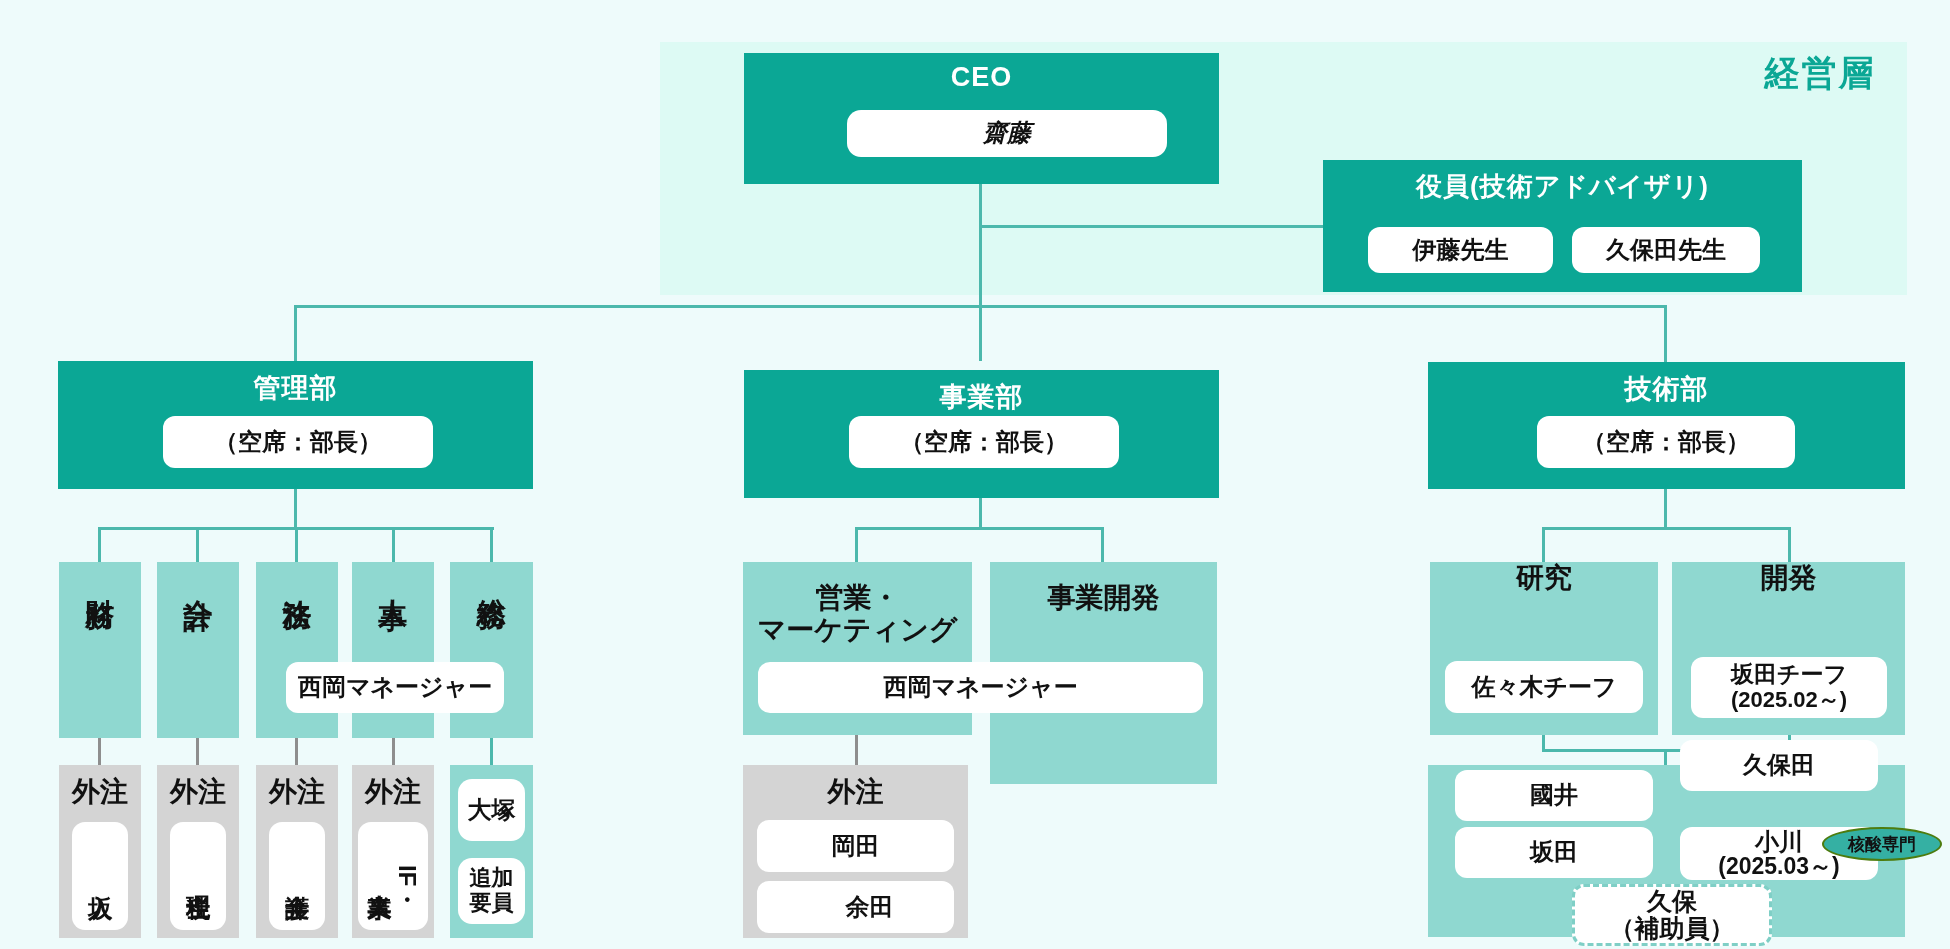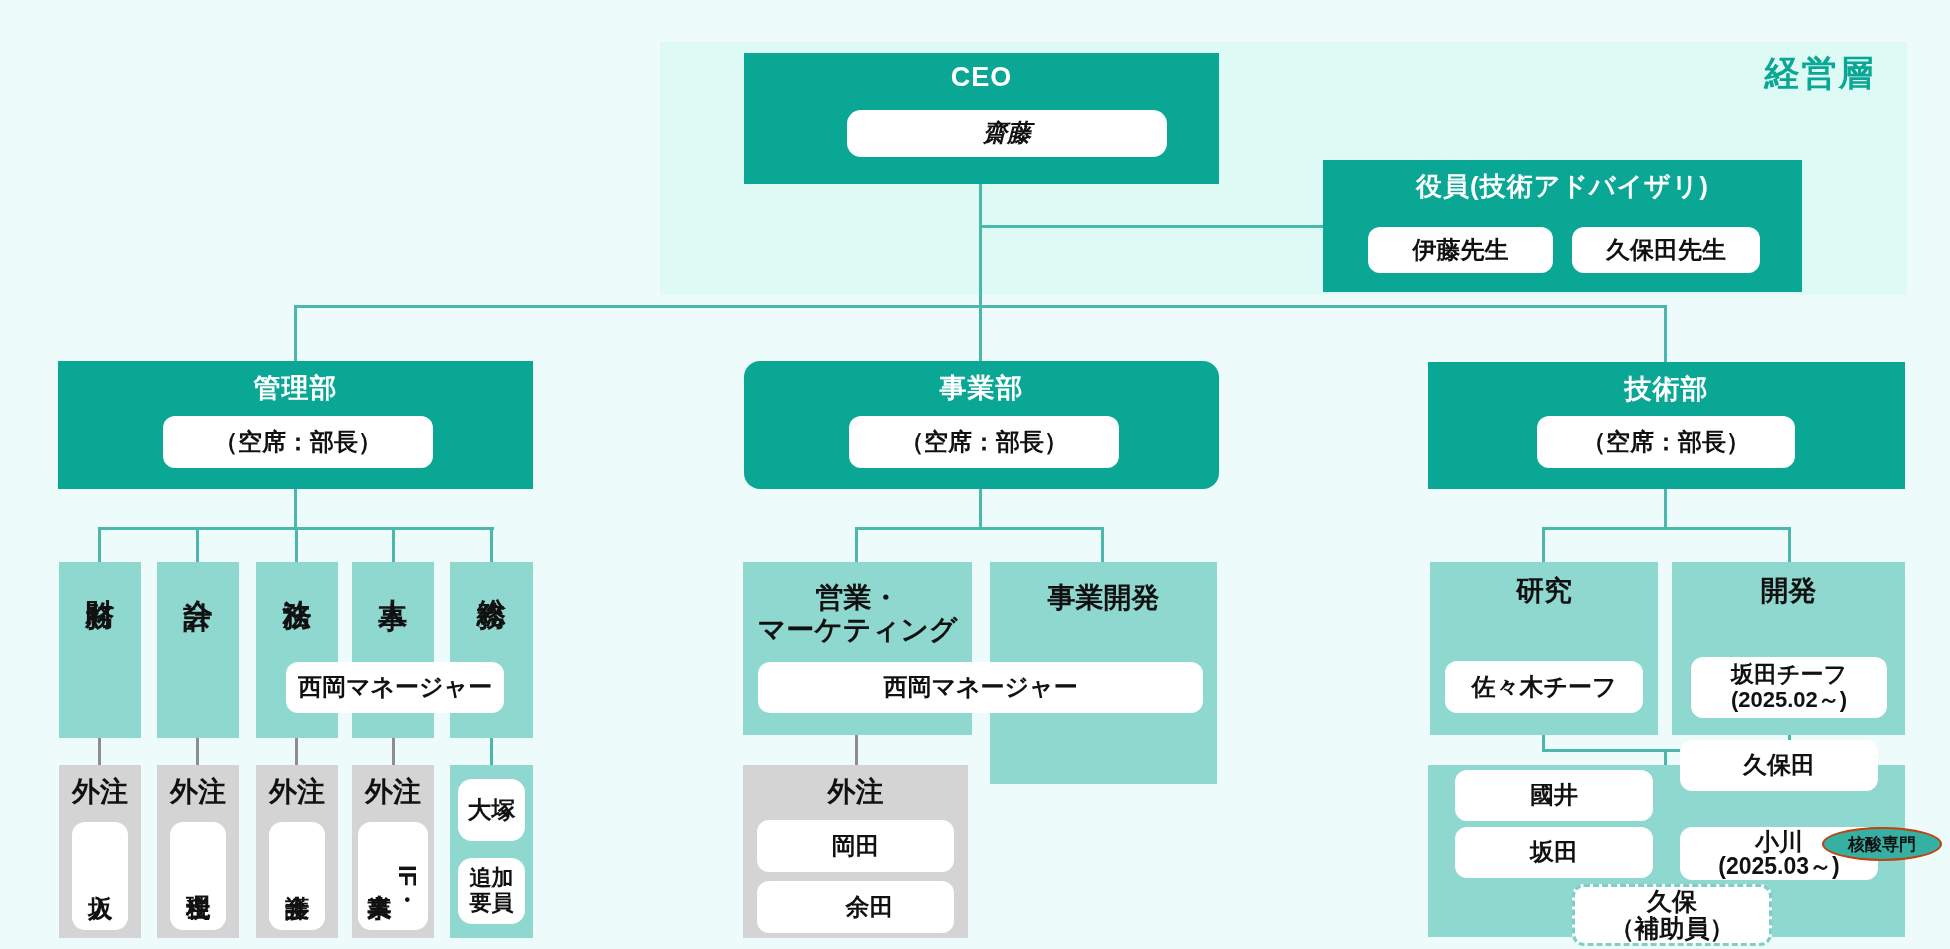--- a/index.html
+++ b/index.html
@@ -11,37 +11,37 @@
 
   .dept { position:absolute; background:#0ba795; color:#fff; text-align:center; }
   .dept-title { font-size:27px; padding-top:9px; letter-spacing:1px; }
 
   .pill { position:absolute; background:#fff; border-radius:12px; display:flex; flex-direction:column;
           align-items:center; justify-content:center; color:#111; font-size:24px; line-height:1.12;
           text-align:center; }
   .pill .sub { font-size:22px; }
 
   .sect { position:absolute; background:#8fd8d0; color:#111; text-align:center; }
-  .sect-title { font-size:28px; padding-top:13px; line-height:1.15; }
+  .sect-title { font-size:28px; line-height:1.15; }
 
   .gray { position:absolute; background:#d4d4d4; color:#111; text-align:center; }
   .gray .out-label { font-size:28px; padding-top:8px; }
 
   .vlabel { position:absolute; left:50%; transform:translateX(-50%); top:14px;
             writing-mode:vertical-rl; text-orientation:mixed; font-size:29px; line-height:1.12; letter-spacing:3px; }
 
   .vpill { position:absolute; background:#fff; border-radius:13px; display:flex;
            align-items:center; justify-content:center; }
   .vpill .vtxt { writing-mode:vertical-rl; text-orientation:mixed; font-size:24px; line-height:1.1; }
   .vpill.two { flex-direction:row-reverse; gap:1px; }
 
   .line  { position:absolute; background:#4cb8ac; }
   .gline { position:absolute; background:#8e8e8e; }
 
-  .badge { position:absolute; background:#35b0a3; border:2px solid #c2410c; border-radius:50%;
+  .badge { position:absolute; background:#35b0a3; border:2px solid #4d7c0f; border-radius:50%;
            display:flex; align-items:center; justify-content:center; font-size:17px; color:#111; }
   .dashed { position:absolute; background:#fff; border:3px dashed #7fcfc6; border-radius:12px;
             display:flex; flex-direction:column; align-items:center; justify-content:center;
             font-size:25px; line-height:1.1; text-align:center; }
 </style>
 </head>
 <body>
 
 <div id="stage">
 
@@ -93,21 +93,21 @@
     <div class="dept-title" style="font-size:26px;">役員(技術アドバイザリ)</div>
   </div>
   <div class="pill" style="left:1368px; top:227px; width:185px; height:46px;">伊藤先生</div>
   <div class="pill" style="left:1572px; top:227px; width:188px; height:46px;">久保田先生</div>
 
   <div class="dept" style="left:58px; top:361px; width:475px; height:128px;">
     <div class="dept-title">管理部</div>
   </div>
   <div class="pill" style="left:163px; top:416px; width:270px; height:52px;">（空席：部長）</div>
 
-  <div class="dept" style="left:744px; top:361px; width:475px; height:128px;border-radius:16px;">
+  <div class="dept" style="left:744px; top:370px; width:475px; height:128px;">
     <div class="dept-title">事業部</div>
   </div>
   <div class="pill" style="left:849px; top:416px; width:270px; height:52px;">（空席：部長）</div>
 
   <div class="dept" style="left:1428px; top:362px; width:477px; height:127px;">
     <div class="dept-title">技術部</div>
   </div>
   <div class="pill" style="left:1537px; top:416px; width:258px; height:52px;">（空席：部長）</div>
 
   <div class="sect" style="left:59px;  top:562px; width:82px; height:176px;">

